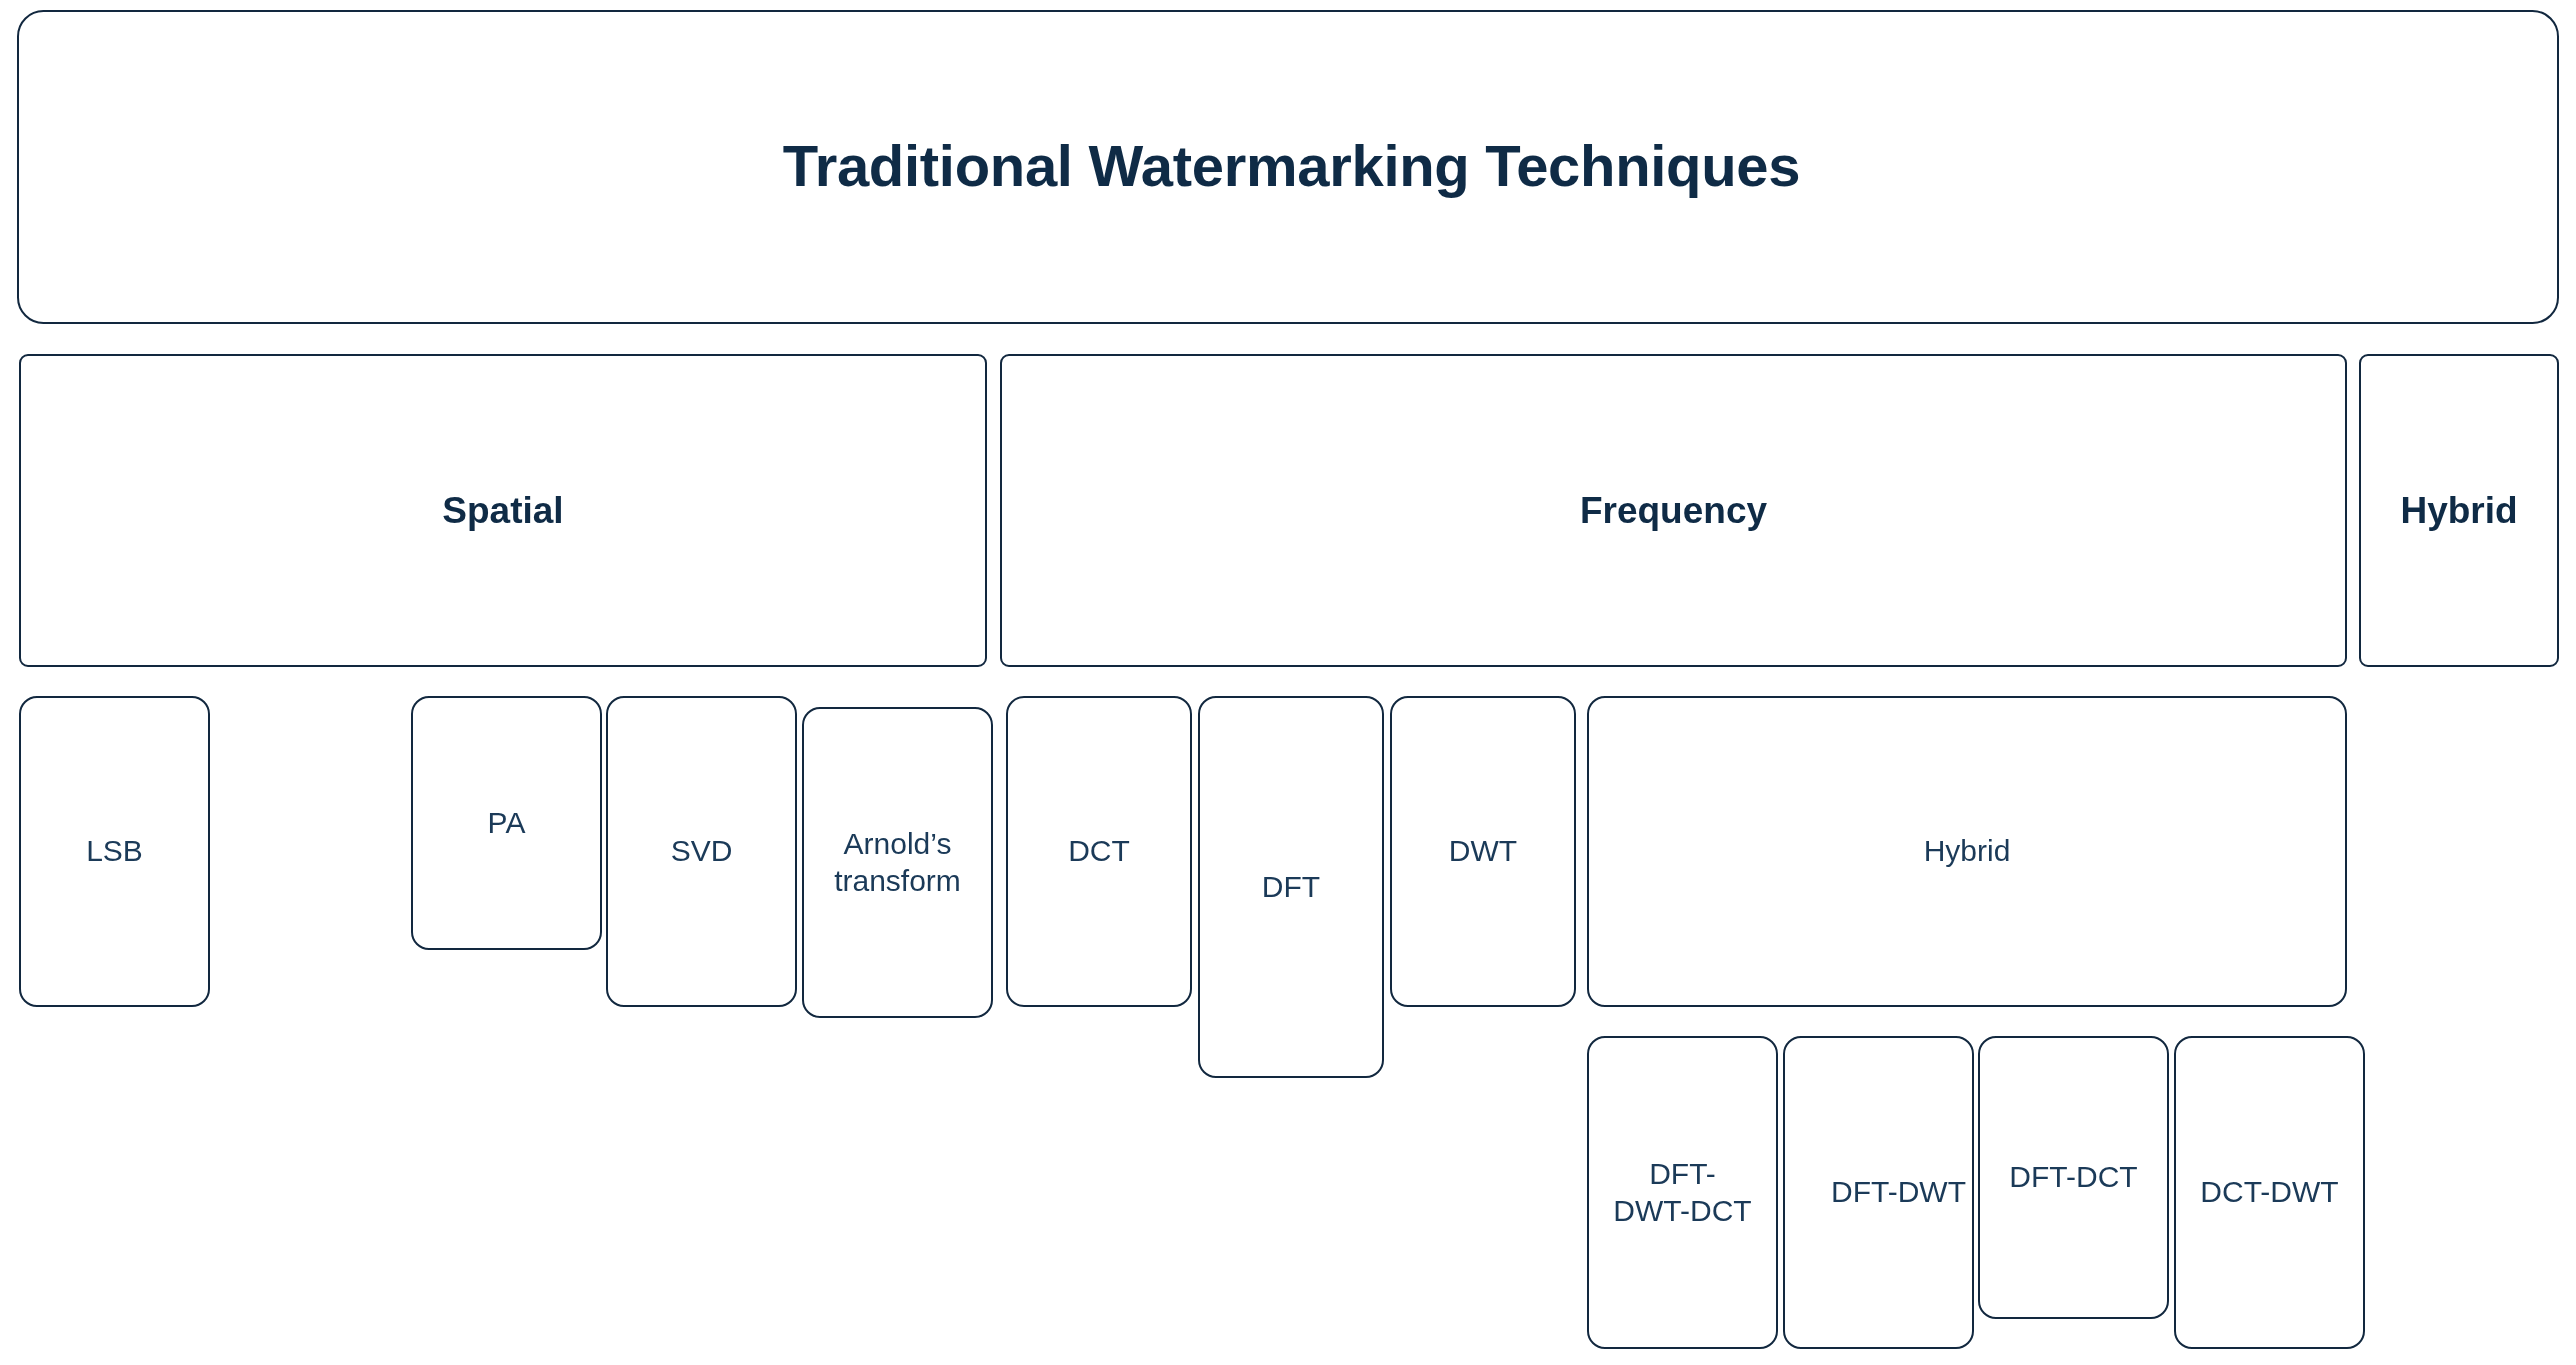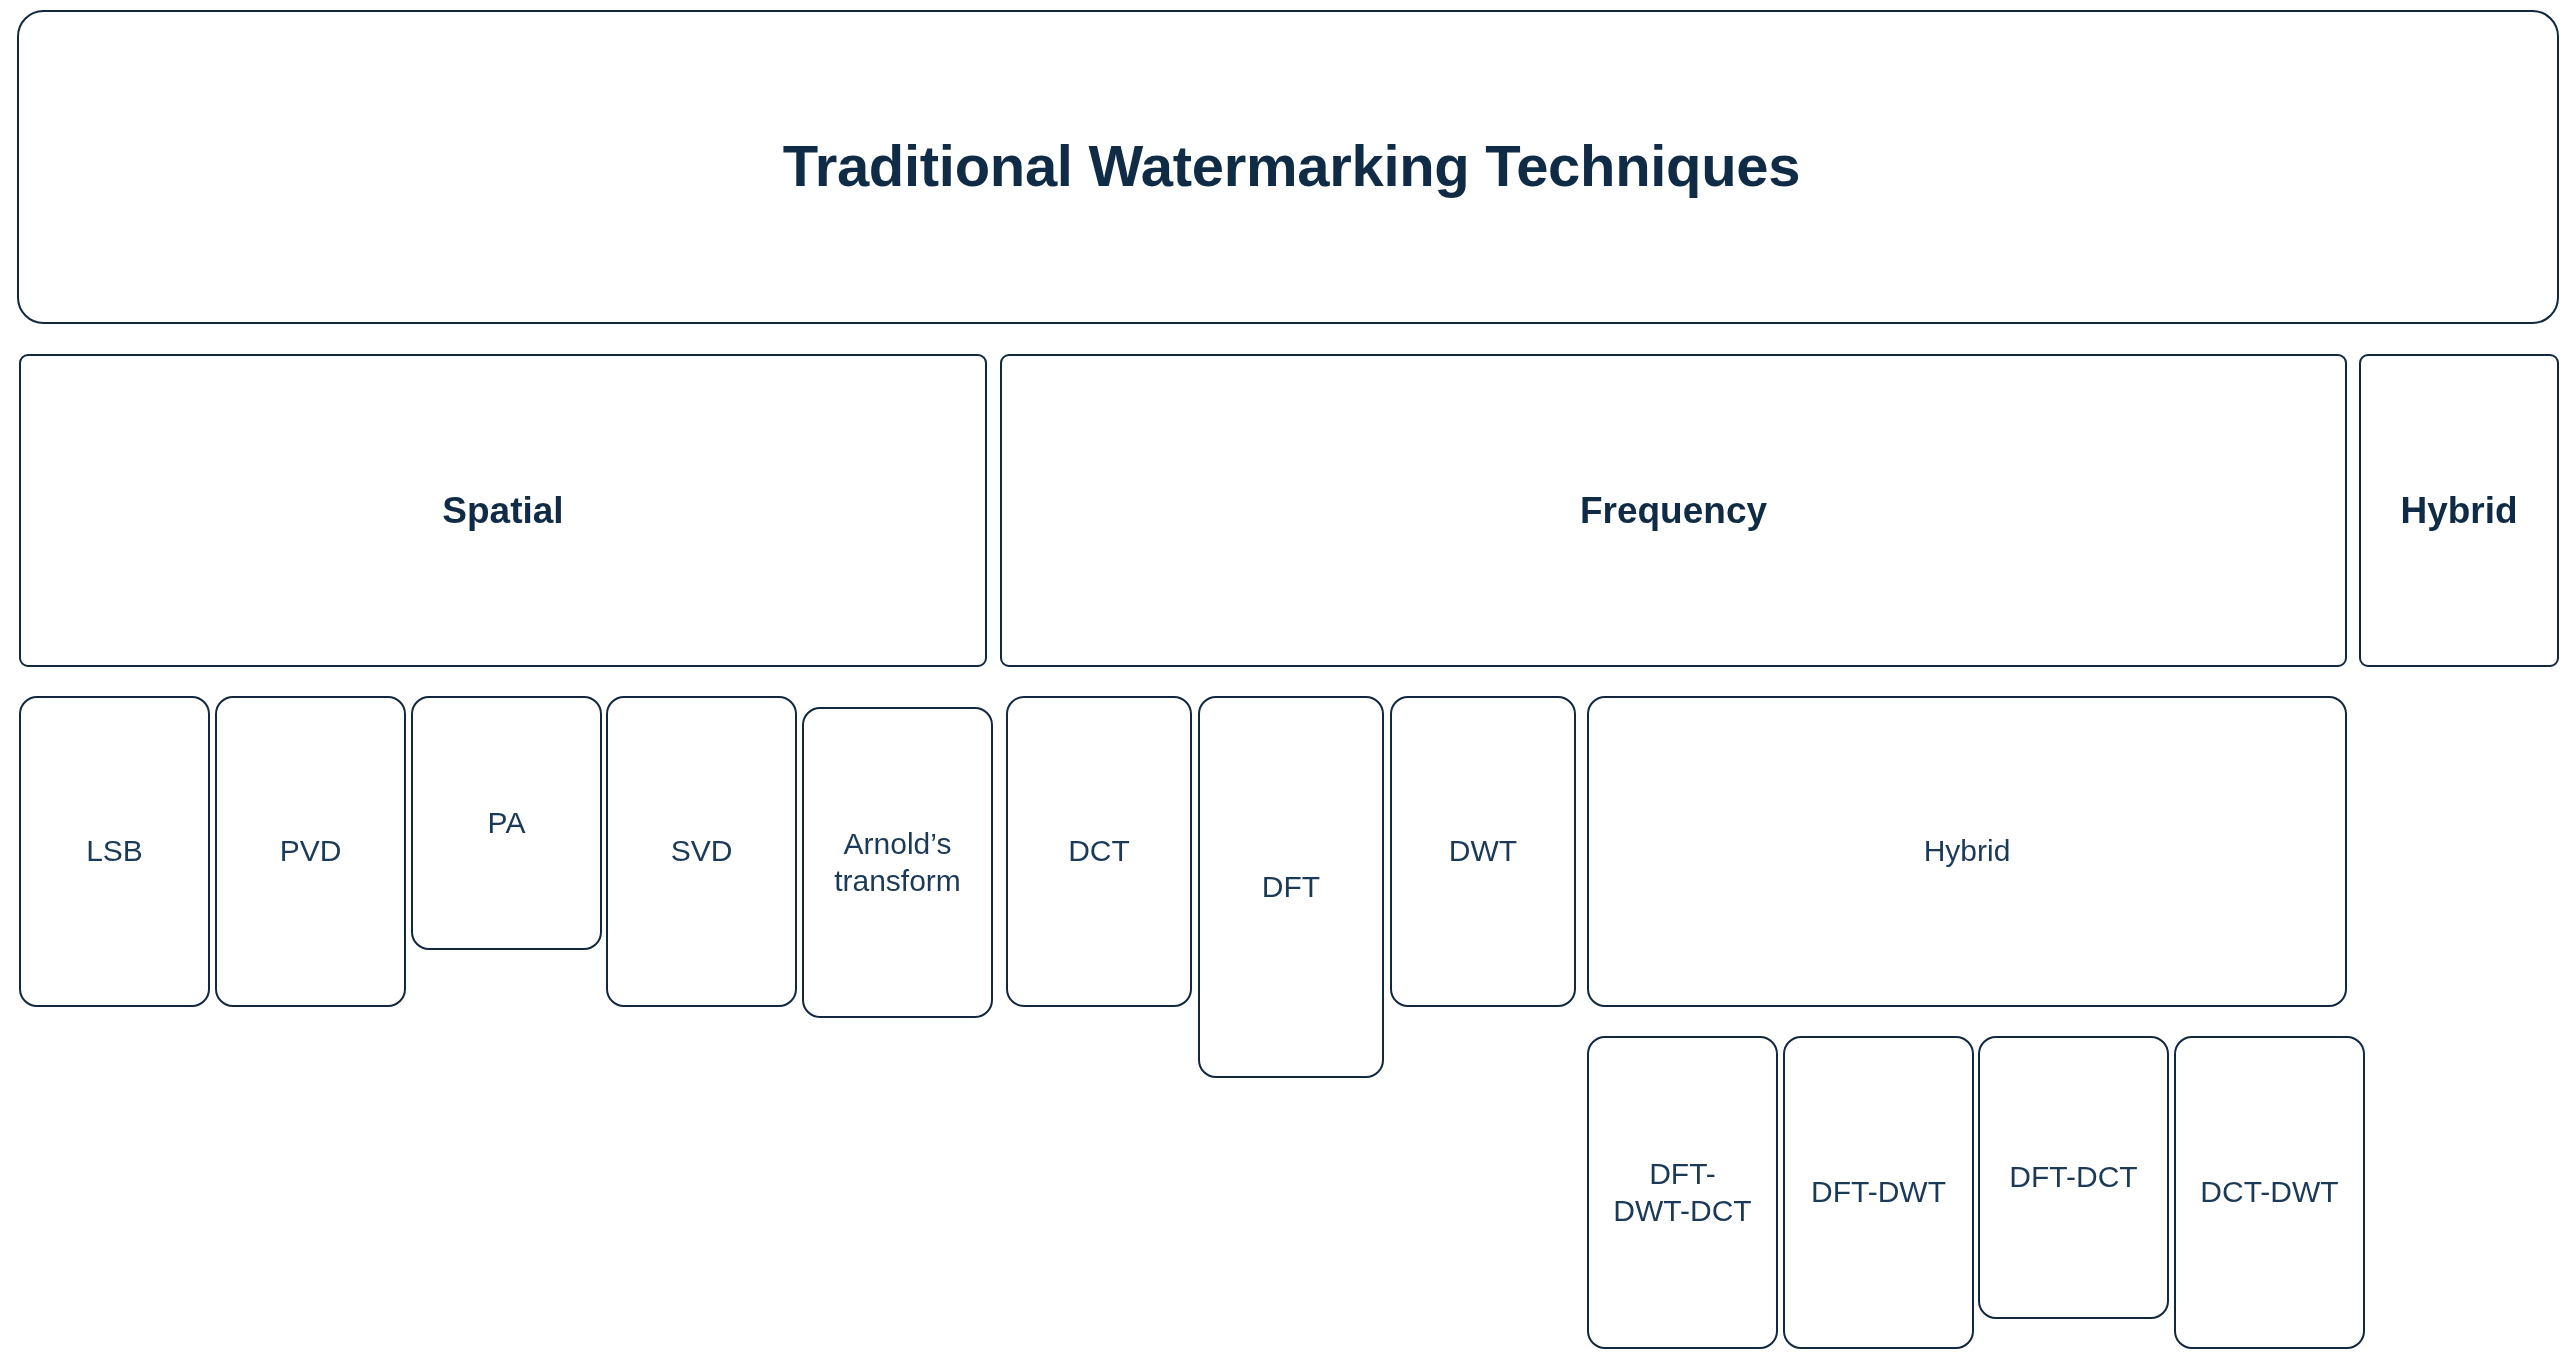--- a/index.html
+++ b/index.html
@@ -82,23 +82,20 @@
   </div>
 
   <div class="node lvl-cat" style="left:2359px; top:354px; width:200px; height:313px;">
     <span class="node-label">Hybrid</span>
   </div>
 
   <div class="node lvl-leaf" style="left:19px; top:696px; width:191px; height:311px;">
     <span class="node-label">LSB</span>
   </div>
 
-  <div class="node lvl-leaf" style="left:215px; top:696px; width:191px; height:311px;">
-    <span class="node-label">PVD</span>
-  </div>
 
   <div class="node lvl-leaf" style="left:411px; top:696px; width:191px; height:254px;">
     <span class="node-label">PA</span>
   </div>
 
   <div class="node lvl-leaf" style="left:606px; top:696px; width:191px; height:311px;">
     <span class="node-label">SVD</span>
   </div>
 
   <div class="node lvl-leaf" style="left:802px; top:696px; width:191px; height:311px;margin-top:11px;">
@@ -120,21 +117,21 @@
   <div class="node lvl-leaf" style="left:1587px; top:696px; width:760px; height:311px;">
     <span class="node-label">Hybrid</span>
   </div>
 
 
   <div class="node lvl-leaf" style="left:1587px; top:1036px; width:191px; height:313px;">
     <span class="node-label">DFT-
 DWT-DCT</span>
   </div>
 
-  <div class="node lvl-leaf" style="left:1783px; top:1036px; width:191px; height:313px;">
+  <div class="node lvl-leaf" style="left:1783px; top:1036px; width:191px; height:313px;justify-content:flex-end;">
     <span class="node-label">DFT-DWT</span>
   </div>
 
   <div class="node lvl-leaf" style="left:1978px; top:1036px; width:191px; height:283px;">
     <span class="node-label">DFT-DCT</span>
   </div>
 
   <div class="node lvl-leaf" style="left:2174px; top:1036px; width:191px; height:313px;">
     <span class="node-label">DCT-DWT</span>
   </div>

